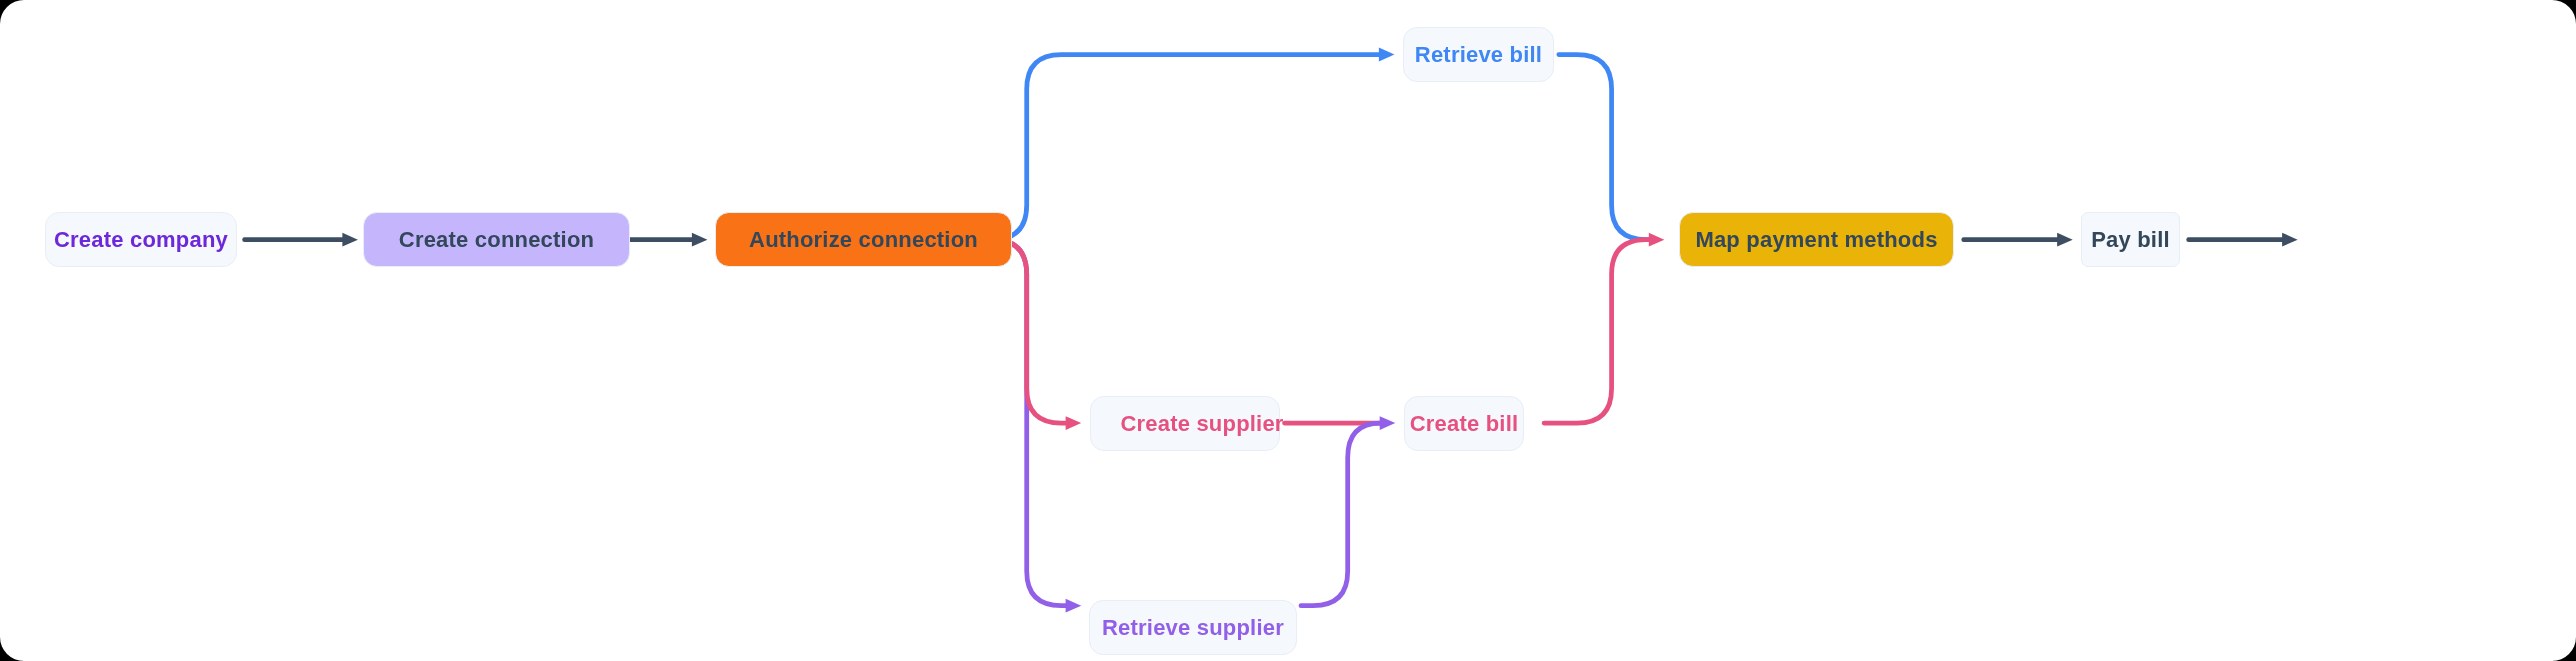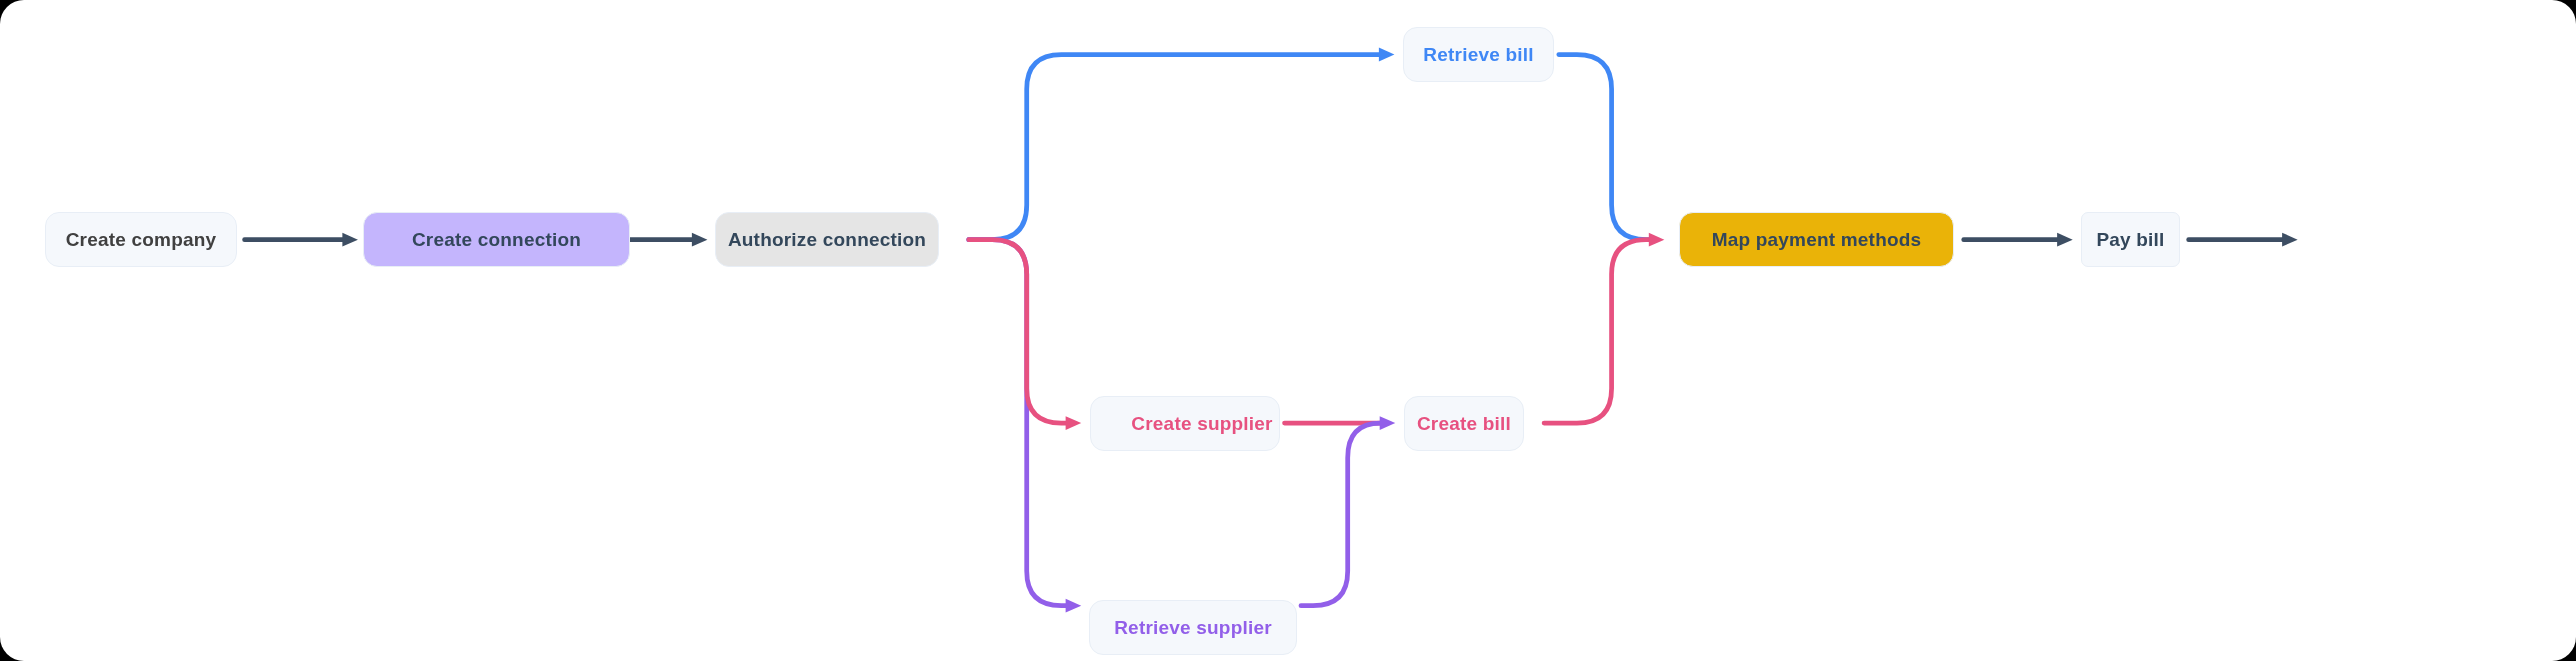--- a/index.html
+++ b/index.html
@@ -32,21 +32,21 @@
   .node {
     position: absolute;
     height: 55px;
     box-sizing: border-box;
     background: #f5f8fc;
     border: 1.7px solid #e8eef6;
     border-radius: 14px;
     display: flex;
     align-items: center;
     justify-content: center;
-    font-size: 19px;
+    font-size: 22px;
     font-weight: 700;
     letter-spacing: 0.2px;
     white-space: nowrap;
     color: #33475b;
     cursor: pointer;
   }
 </style>
 </head>
 <body style="background: rgb(0, 0, 0);">
 
@@ -81,25 +81,25 @@
     <path class="edge" d="M1484 489 L1596 489" stroke="#e75180"></path>
 
     <path class="edge" marker-end="url(#arrow-purple)" d="M1503 700 L1517 700 Q1557 700 1557 660 L1557 529 Q1557 489 1595 489" stroke="#925fe9"></path>
 
     <path class="edge" marker-end="url(#arrow-slate)" d="M282 277 L396 277" stroke="#3d4e63"></path>
     <path class="edge" marker-end="url(#arrow-slate)" d="M690 277 L800 277" stroke="#3d4e63"></path>
     <path class="edge" marker-end="url(#arrow-slate)" d="M2269 277 L2378 277" stroke="#3d4e63"></path>
     <path class="edge" marker-end="url(#arrow-slate)" d="M2529 277 L2638 277" stroke="#3d4e63"></path>
   </svg>
 
-  <div class="node" style="left: 45px; top: 212px; width: 192px; background: rgb(245, 248, 252); border-color: rgb(232, 238, 246); color: #404040;">Create company</div>
+  <div class="node" style="left: 45px; top: 212px; width: 192px; background: rgb(245, 248, 252); border-color: rgb(232, 238, 246); color: #6d28d9;">Create company</div>
 
   <div class="node" style="left: 363px; top: 212px; width: 267px; background: #c4b5fd; border-color: rgb(232, 238, 246); color: rgb(51, 71, 91);">Create connection</div>
 
-  <div class="node" style="left: 715px; top: 212px; width: 224px; background: #e5e5e5; border-color: rgb(232, 238, 246); color: rgb(51, 71, 91);">Authorize connection</div>
+  <div class="node" style="left: 715px; top: 212px; width: 297px; background: #f97316; border-color: rgb(232, 238, 246); color: rgb(51, 71, 91);">Authorize connection</div>
 
   <div class="node" style="left: 1403px; top: 27px; width: 151px; background: rgb(245, 248, 252); border-color: rgb(232, 238, 246); color: rgb(63, 135, 245);">Retrieve bill</div>
 
   <div class="node" style="left: 1090px; top: 396px; width: 190px; background: rgb(245, 248, 252); border-color: rgb(232, 238, 246); color: rgb(231, 81, 128); padding-left: 34px;">Create supplier</div>
 
   <div class="node" style="left: 1404px; top: 396px; width: 120px; background: rgb(245, 248, 252); border-color: rgb(232, 238, 246); color: rgb(231, 81, 128);">Create bill</div>
 
   <div class="node" style="left: 1089px; top: 600px; width: 208px; background: rgb(245, 248, 252); border-color: rgb(232, 238, 246); color: rgb(146, 95, 233);">Retrieve supplier</div>
 
   <div class="node" style="left: 1679px; top: 212px; width: 275px; background: #eab308; border-color: rgb(232, 238, 246); color: rgb(51, 71, 91);">Map payment methods</div>

